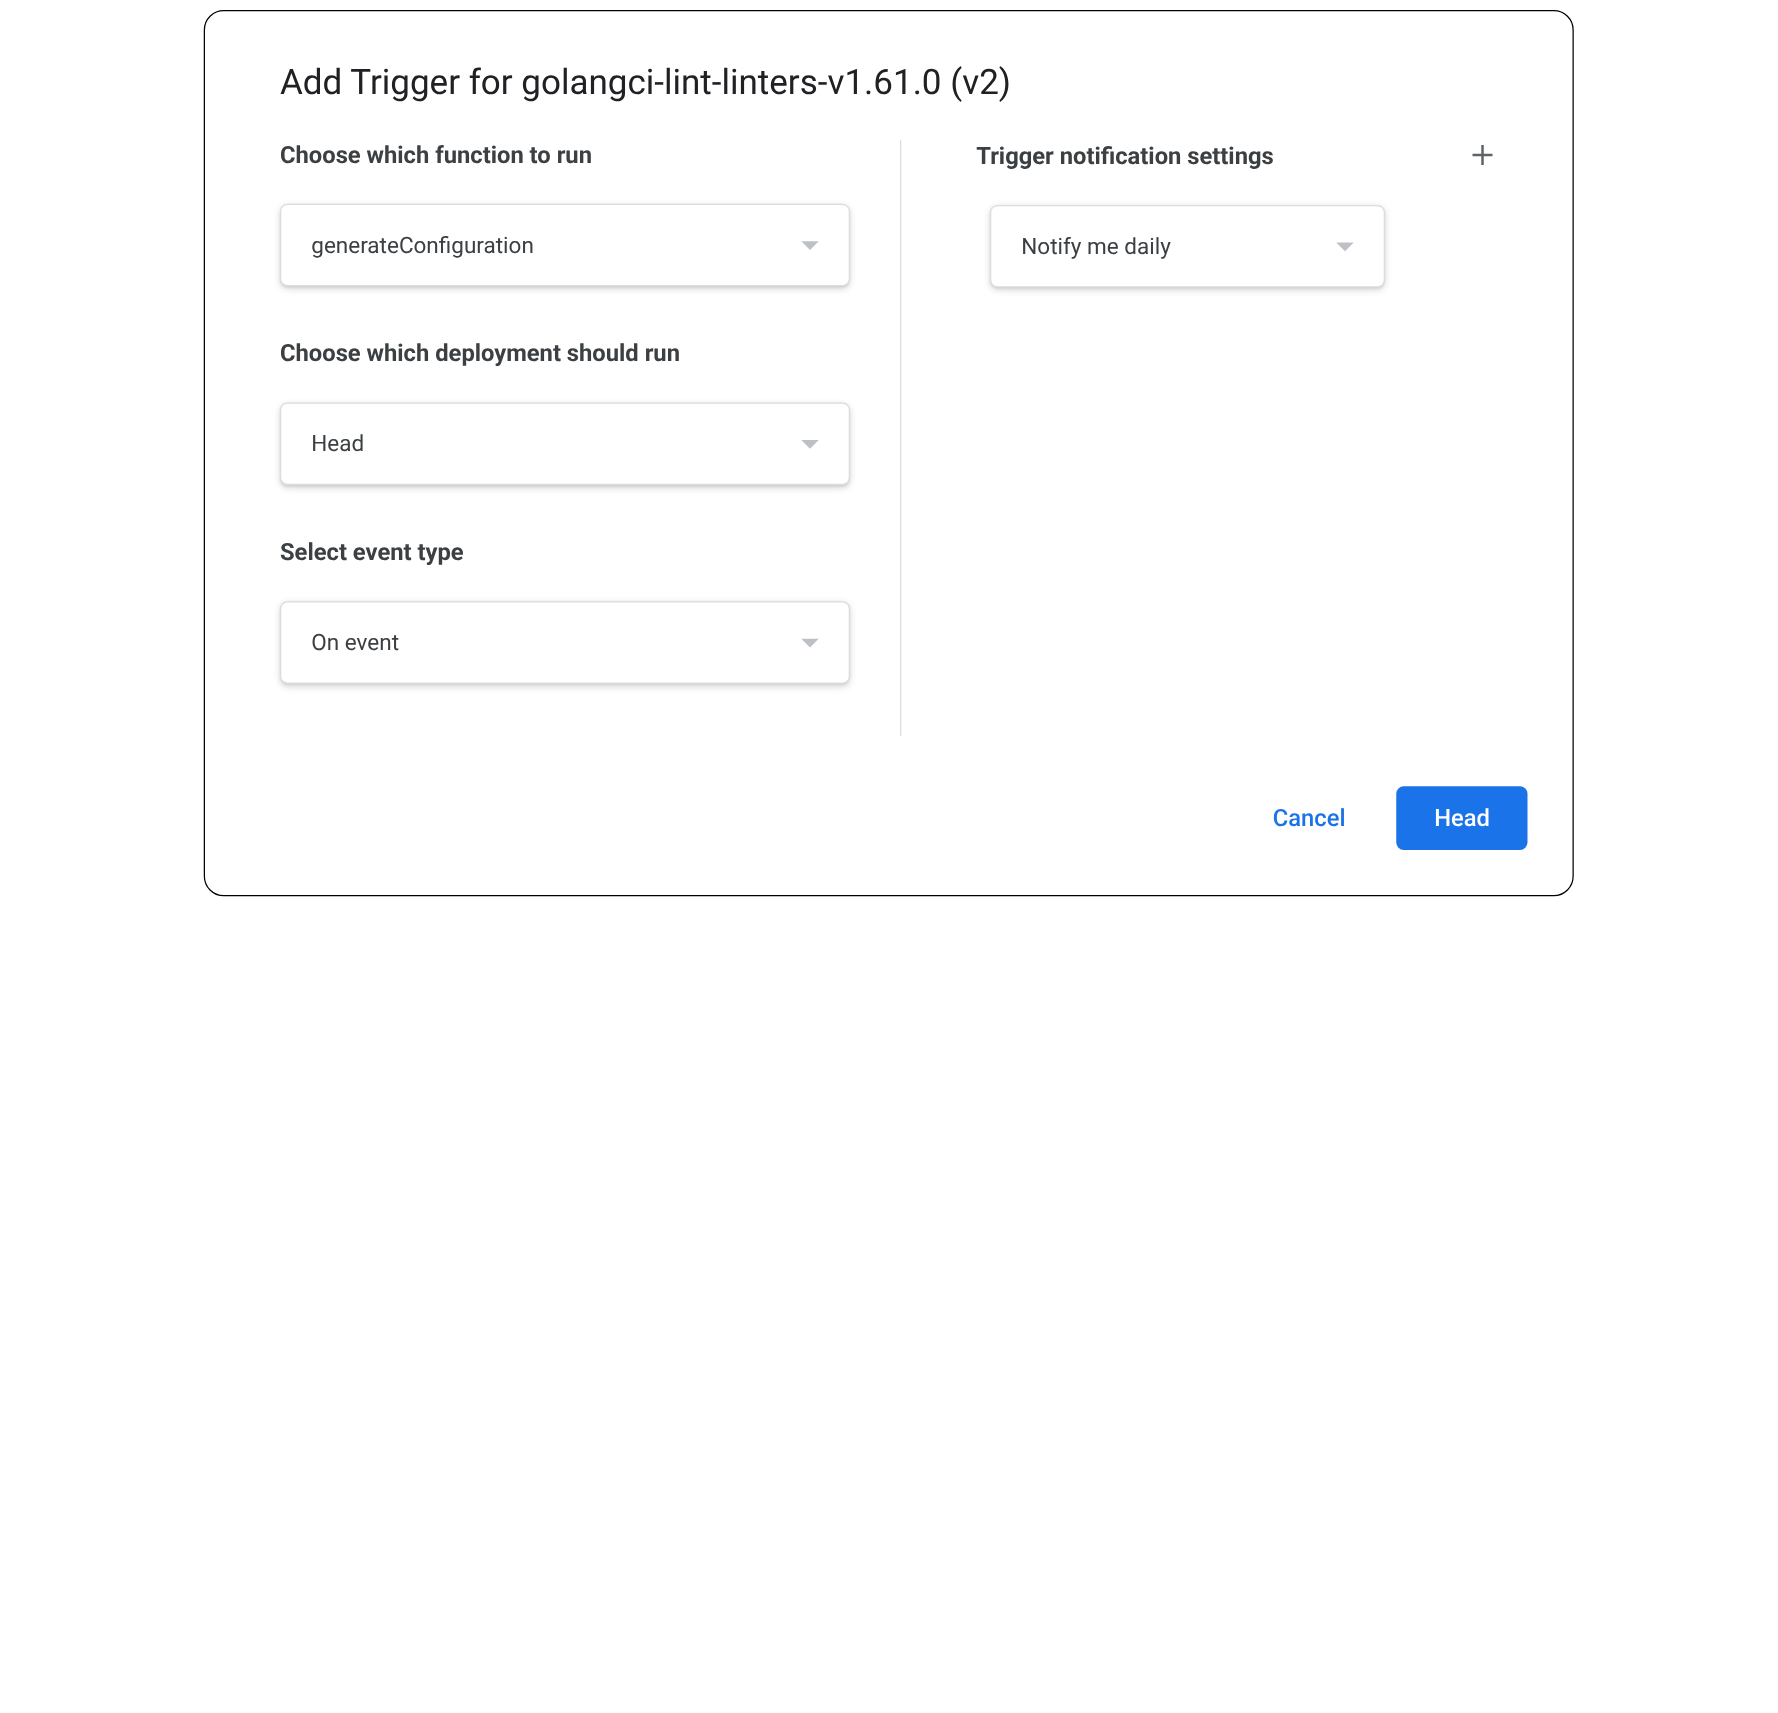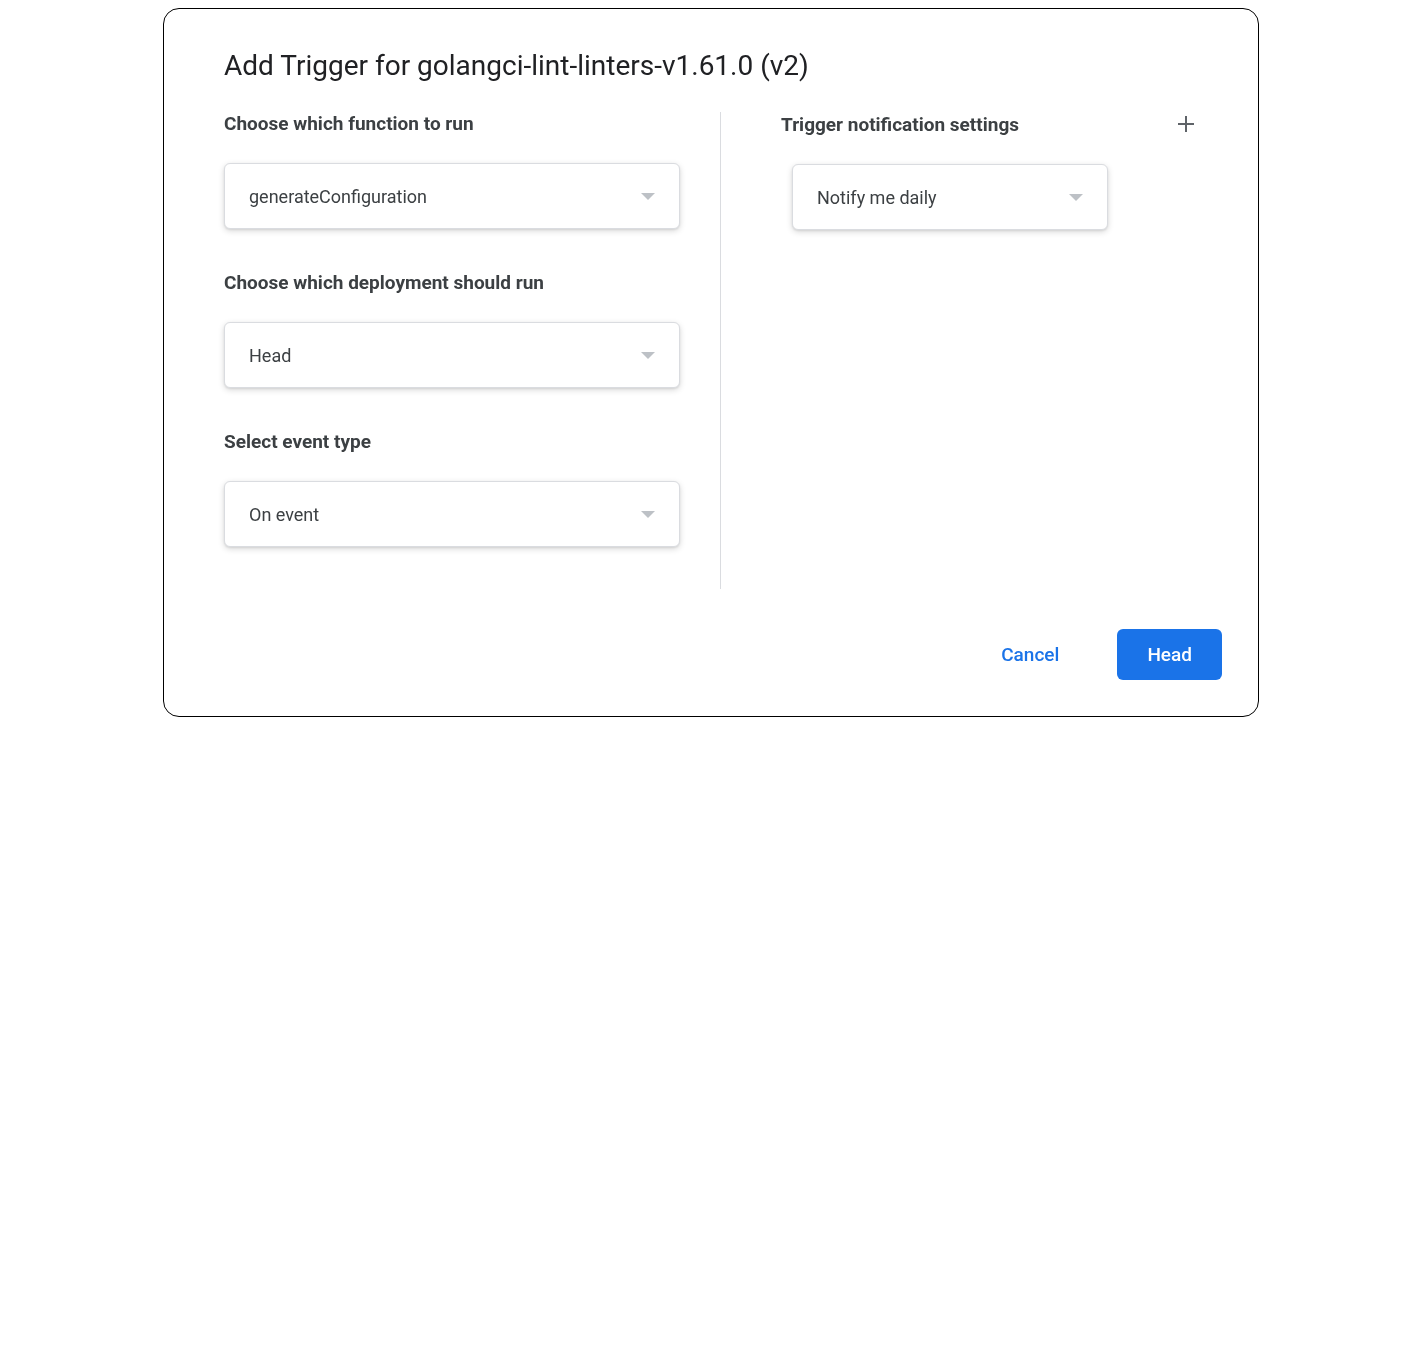--- a/index.html
+++ b/index.html
@@ -92,21 +92,21 @@
       border-top: 7px solid #bdc1c6;
     }
     .column-right .dropdown {
       width: 316px;
       margin-left: 11px;
     }
     .footer {
       display: flex;
       justify-content: flex-end;
       align-items: center;
-      gap: 28px;
+      gap: 11px;
       padding: 20px 36px 36px 36px;
     }
     .btn {
       font-size: 19px;
       font-weight: 500;
       padding: 14px 30px;
       border-radius: 6px;
       border: none;
       cursor: pointer;
       font-family: inherit;

